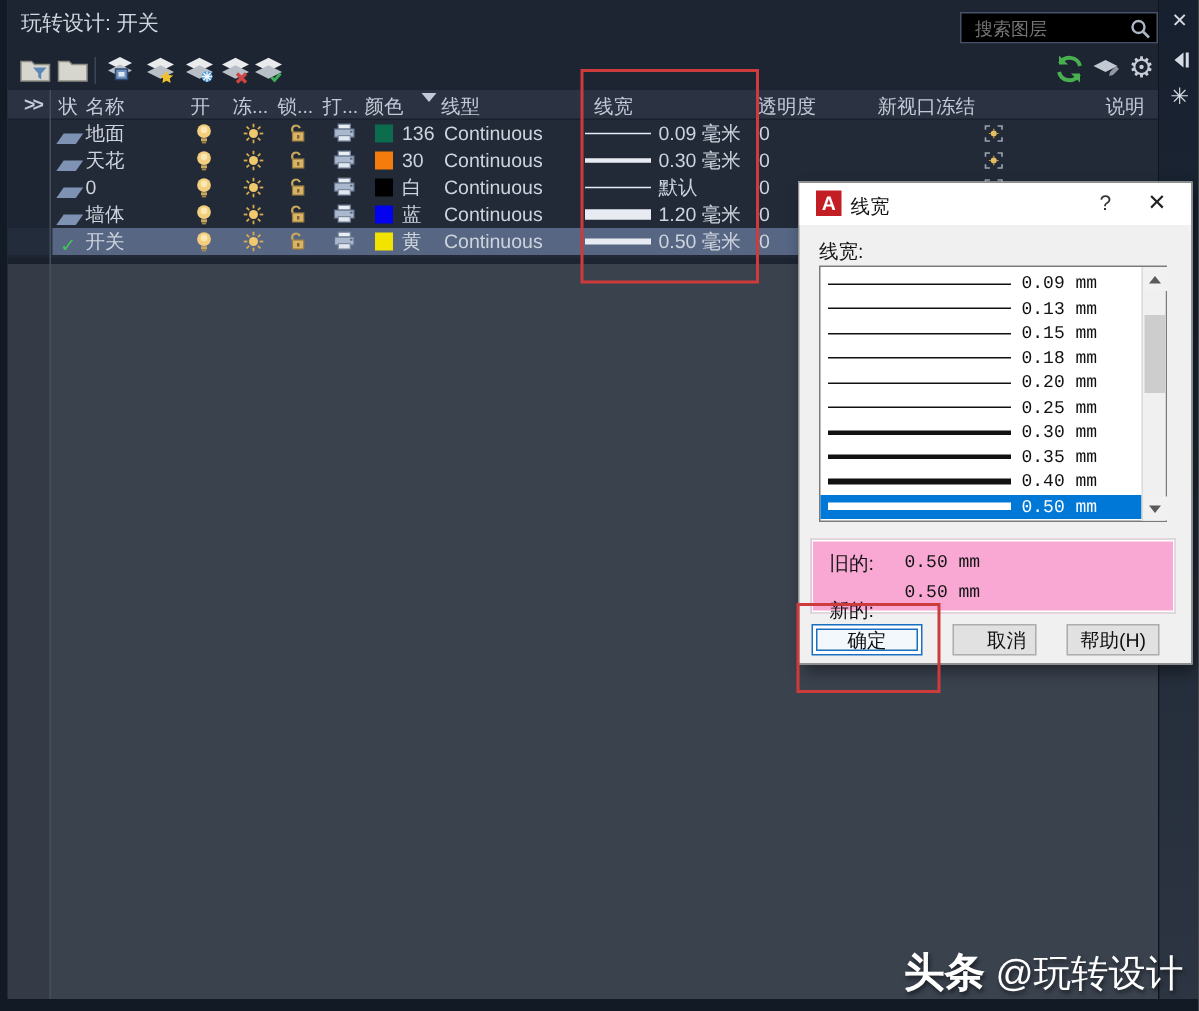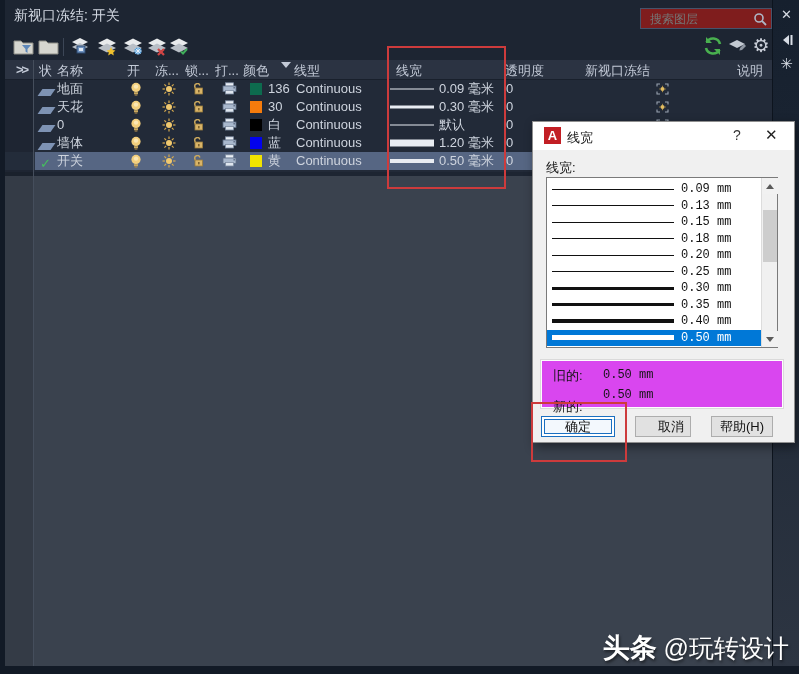--- a/index.html
+++ b/index.html
@@ -12,21 +12,21 @@
   .edge-bottom{position:absolute;left:0;top:666px;width:799px;height:8px;background:#121a26;}
   .right-strip{position:absolute;left:772px;top:0;width:27px;height:666px;
                background:linear-gradient(#16202e 0%,#1b2533 30%,#2d3542 100%);
                border-left:1px solid #0d141e;}
   .strip-ic{position:absolute;left:0;width:27px;text-align:center;color:#d7dce4;
             font-family:"DejaVu Sans",sans-serif;font-size:13px;cursor:default;}
   
   .top-panel{position:absolute;left:5px;top:0;width:767px;height:176px;background:#1d2532;}
   .cur-layer{position:absolute;left:9px;top:7px;font-size:14px;color:#d2d8e2;}
   .tb-ic{position:absolute;top:36px;width:22px;height:22px;}
-  .search-box{position:absolute;left:635px;top:8px;width:132px;height:21px;background:#7f1d1d;
+  .search-box{position:absolute;left:635px;top:8px;width:132px;height:21px;background:#000000;
               border:1px solid #46536b;display:flex;align-items:center;padding:0 4px 0 7px;}
   .search-box input{flex:1;background:transparent;border:none;outline:none;color:#97a2b4;
               font-size:12px;width:90px;font-family:"Liberation Sans",sans-serif;}
   .mini-ic{position:absolute;top:35px;width:22px;height:22px;}
   .gear{font-family:"DejaVu Sans",sans-serif;color:#c9ced8;font-size:19px;line-height:20px;text-align:center;}
   
   .tbl-header{position:absolute;left:5px;top:60px;width:767px;height:20px;background:#2b3342;
               border-bottom:1px solid #19202c;font-size:13px;color:#c3cad7;}
   .tbl-header span{position:absolute;top:2px;white-space:nowrap;}
   .hc0{left:11px;font-weight:bold;letter-spacing:-2px;}
@@ -83,21 +83,21 @@
   .sbar{position:absolute;right:0;top:0;width:16px;height:169px;background:#f0f0f0;
         border-left:1px solid #dcdcdc;}
   .sarr{position:absolute;left:0;width:16px;height:16px;background:#f1f1f1;}
   .sarr:after{content:"";position:absolute;left:4px;width:0;height:0;
         border-left:4px solid transparent;border-right:4px solid transparent;}
   .sarr.up:after{top:6px;border-bottom:5px solid #5a5a5a;}
   .sarr.dn{bottom:0;}
   .sarr.dn:after{top:6px;border-top:5px solid #5a5a5a;}
   .sthumb{position:absolute;left:1px;top:32px;width:14px;height:52px;background:#cdcdcd;}
   .groupbox{position:absolute;left:7px;top:237px;width:244px;height:50px;
-            border:1px solid #dadada;box-shadow:inset 0 0 0 1px #fdfdfd;background:#d946ef;}
+            border:1px solid #dadada;box-shadow:inset 0 0 0 1px #fdfdfd;background:#f9a8d4;}
   .gb-row{position:absolute;left:12px;white-space:nowrap;}
   .gb-val{position:absolute;left:62px;font-family:"Liberation Mono","DejaVu Sans Mono",monospace;font-size:12px;}
   .dbtn{position:absolute;top:294px;height:21px;background:#e1e1e1;border:1px solid #adadad;
         text-align:center;line-height:19px;font-size:13px;color:#111;}
   .btn-ok{left:8px;width:74px;background:#f3f8fd;border:1px solid #1a6fc0;
           box-shadow:inset 0 0 0 2px #ffffff,inset 0 0 0 3px #1a6fc0;}
   .btn-cancel{left:102px;width:56px;padding-left:16px;}
   .btn-help{left:178px;width:62px;}
   
   .watermark{position:absolute;right:10px;top:630px;z-index:30;color:#fff;white-space:nowrap;
@@ -119,21 +119,21 @@
     <span class="strip-ic" style="top:34px;">
       <svg width="14" height="12" viewBox="0 0 14 12" style="margin:0 auto;">
           <rect x="10.5" y="1" width="2" height="10" fill="#d7dce4"></rect>
           <path d="M9 1 L3 6 L9 11 Z" fill="#d7dce4"></path>
         </svg>
     </span>
     <span class="strip-ic" style="top:55px;font-size:15px;">✳</span>
   </div>
 
   <div class="top-panel">
-    <div class="cur-layer">新视口冻结: 开关</div>
+    <div class="cur-layer">玩转设计: 开关</div>
 
     <span class="tb-ic" style="left:8px;">
       <svg width="22" height="20" viewBox="0 0 22 20">
           <path d="M1 5 h7 l2 2 h10 v11 h-19 z" fill="#d6d6cf" stroke="#8d8d85"></path>
           <path d="M9 9 h9 l-3.5 4 v4 l-2 -1.5 v-2.5 z" fill="#5e87b8"></path>
         </svg>
     </span>
     <span class="tb-ic" style="left:33px;">
       <svg width="22" height="20" viewBox="0 0 22 20">
           <path d="M1 5 h7 l2 2 h10 v11 h-19 z" fill="#d6d6cf" stroke="#8d8d85"></path>

